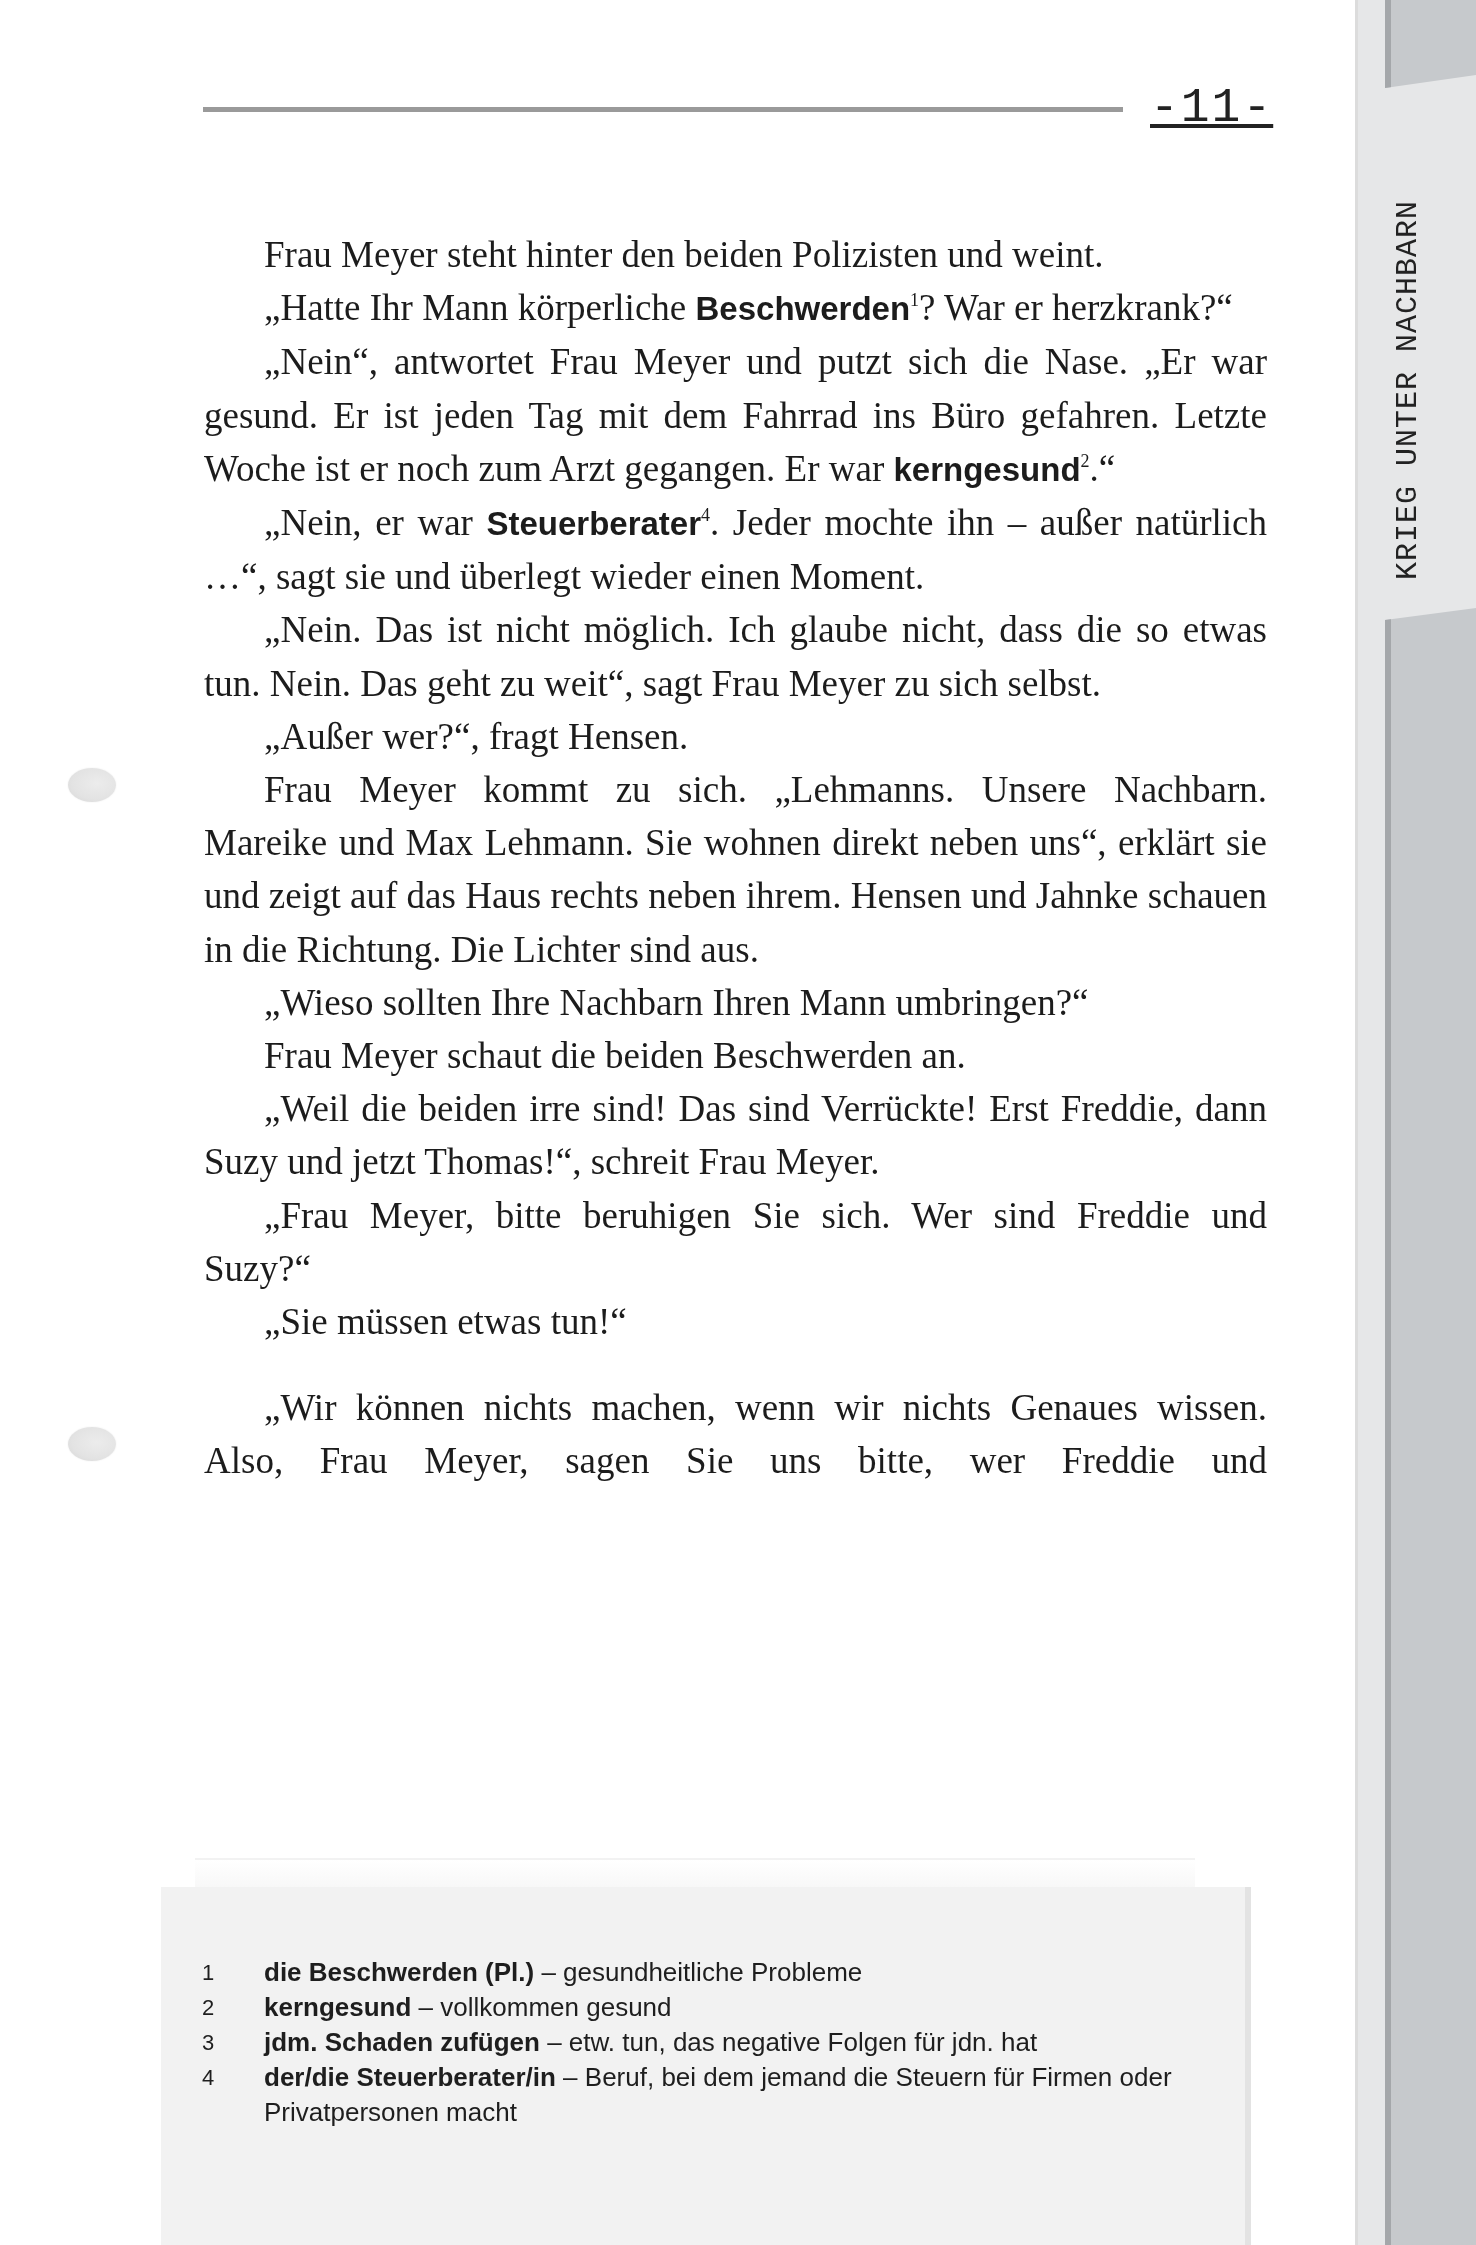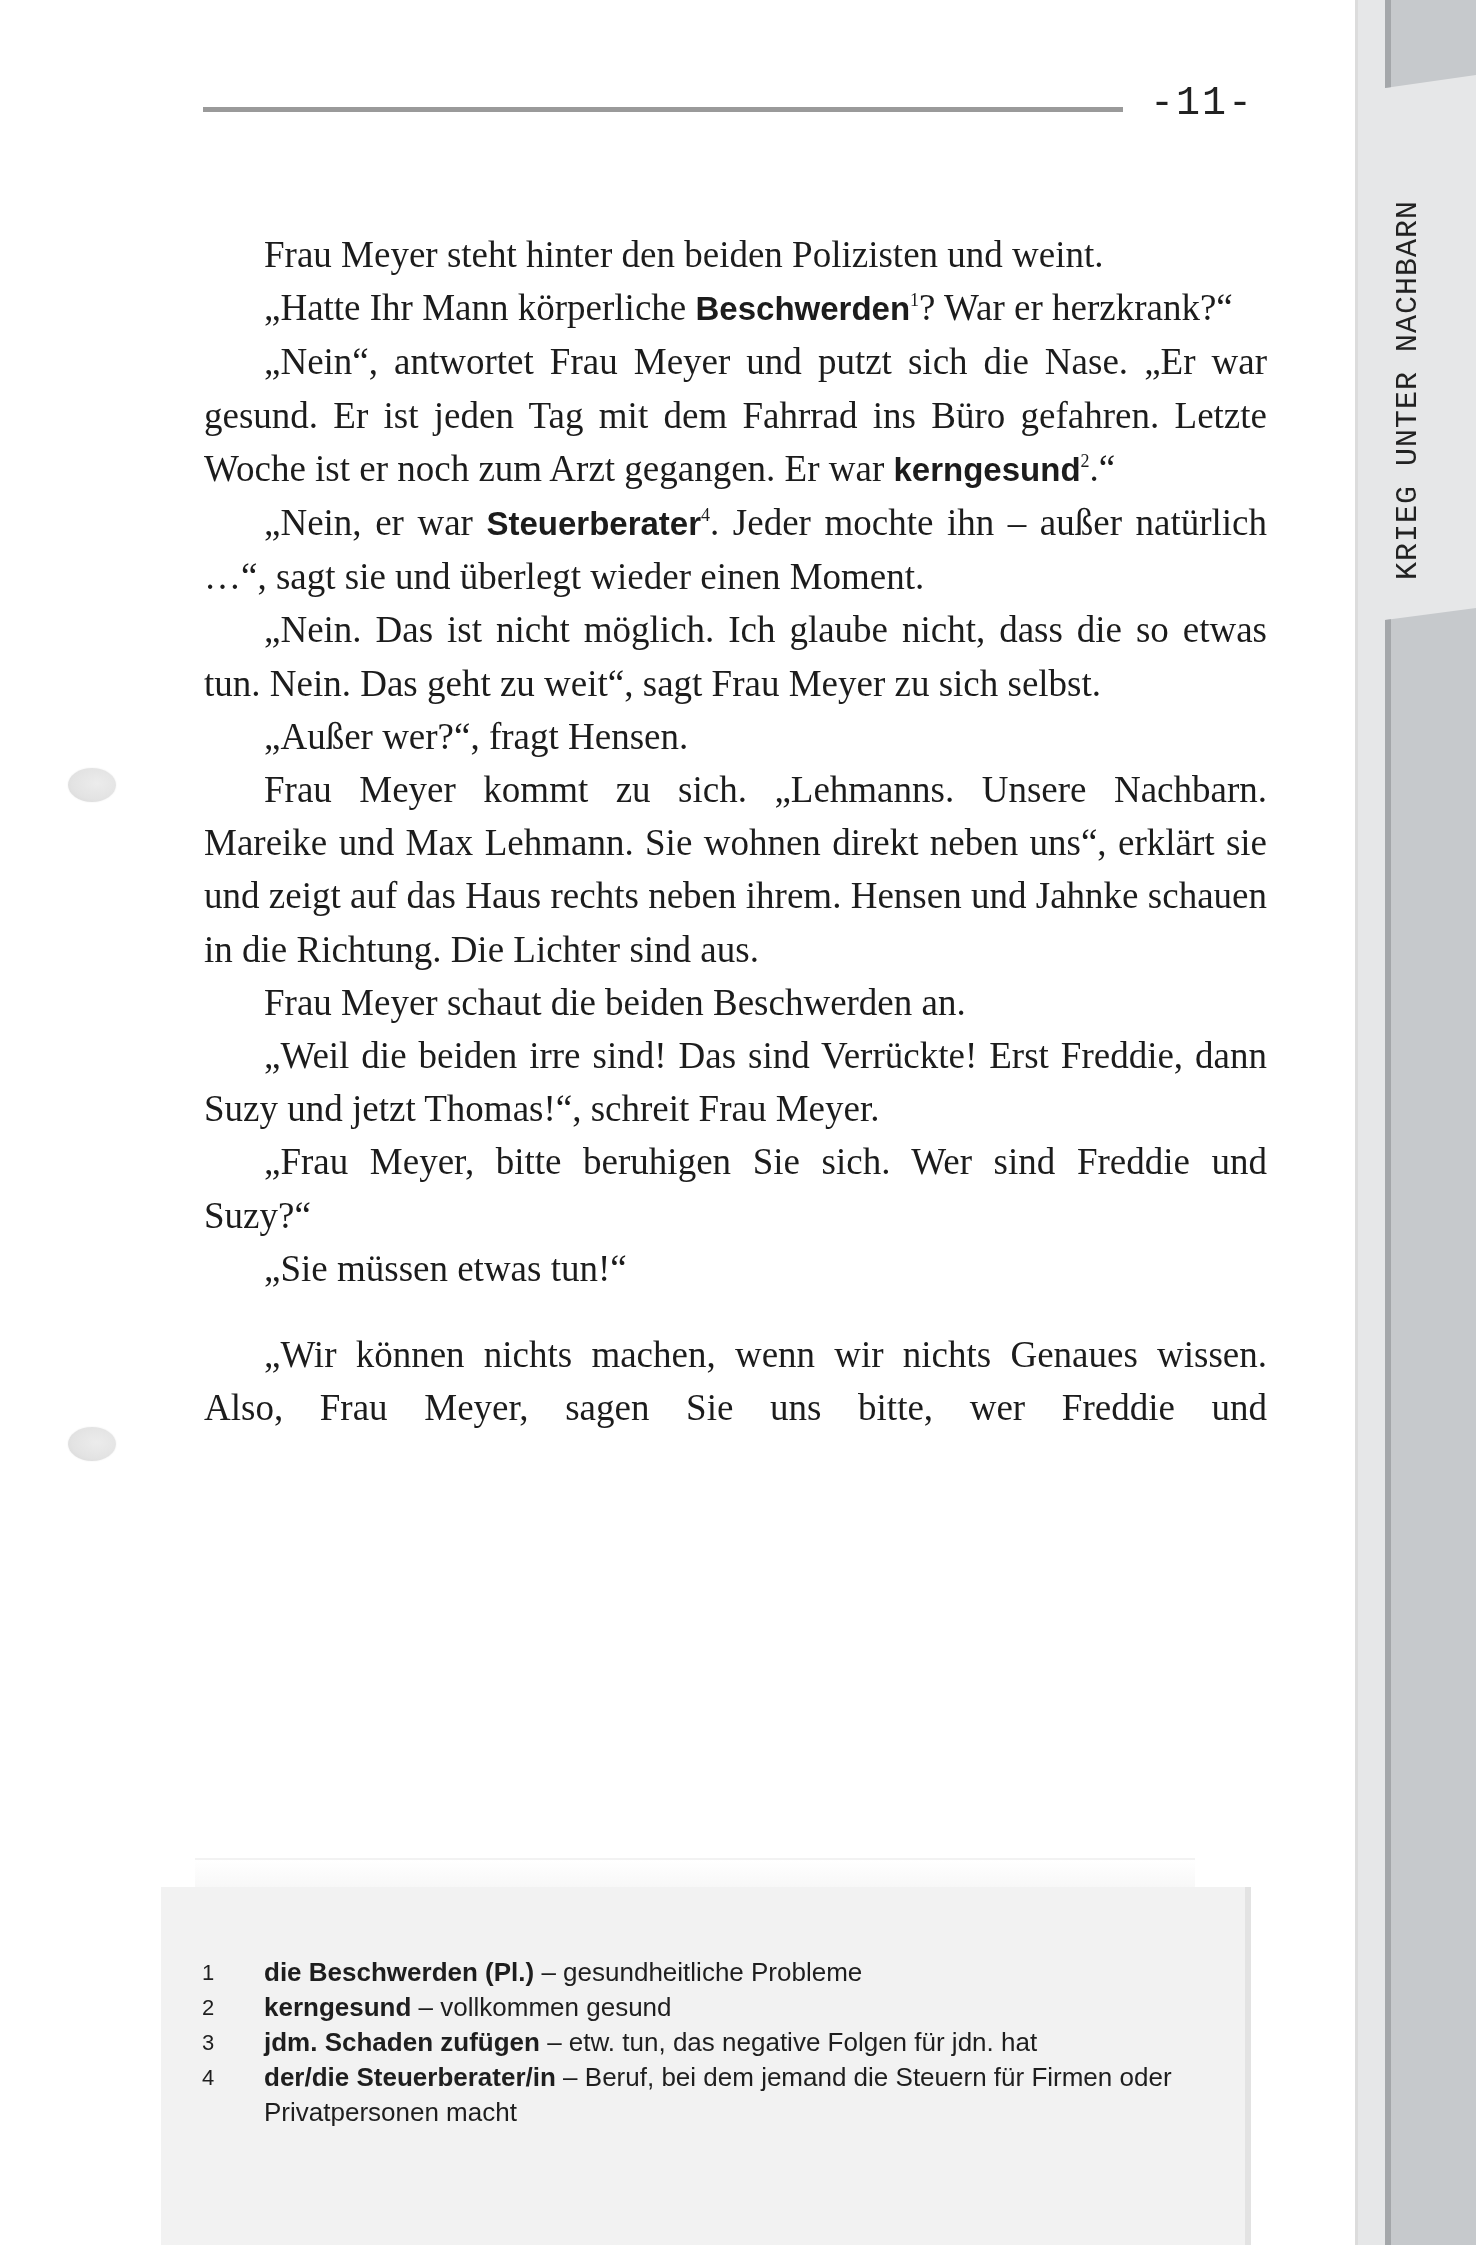--- a/index.html
+++ b/index.html
@@ -22,24 +22,25 @@
       top: 107px;
       width: 920px;
       height: 5px;
       background: #9a9a9a;
     }
     .page-number {
       position: absolute;
       left: 1150px;
       top: 84px;
       font-family: "Liberation Mono", "DejaVu Sans Mono", monospace;
-      font-size: 40px;
+      font-size: 48px;
       letter-spacing: 2px;
       color: #222;
       line-height: 1;
+      text-decoration: underline;
     }
     
     .edge-strip {
       position: absolute;
       left: 1355px;
       top: 0;
       width: 121px;
       height: 2245px;
       background: #e6e7e8;
       border-left: 3px solid #dcdcdc;
@@ -179,20 +180,21 @@
 
   <p><span>„Nein, er war </span><b>Steuerberater</b><sup>4</sup><span>. Jeder mochte ihn – außer natürlich …“, sagt sie und überlegt wieder einen Moment.</span></p>
 
   <p><span>„Nein. Das ist nicht möglich. Ich glaube nicht, dass die so etwas tun. Nein. Das geht zu weit“, sagt Frau Meyer zu sich selbst.</span></p>
 
   <p><span>„Außer wer?“, fragt Hensen.</span></p>
 
 
   <p><span>Frau Meyer kommt zu sich. „Lehmanns. Unsere Nachbarn. Mareike und Max Lehmann. Sie wohnen direkt neben uns“, erklärt sie und zeigt auf das Haus rechts neben ihrem. Hensen und Jahnke schauen in die Richtung. Die Lichter sind aus.</span></p>
 
+  <p><span>„Wieso sollten Ihre Nachbarn Ihren Mann umbringen?“</span></p>
 
   <p><span>Frau Meyer schaut die beiden Beschwerden an.</span></p>
 
   <p><span>„Weil die beiden irre sind! Das sind Verrückte! Erst Freddie, dann Suzy und jetzt Thomas!“, schreit Frau Meyer.</span></p>
 
   <p><span>„Frau Meyer, bitte beruhigen Sie sich. Wer sind Freddie und Suzy?“</span></p>
 
   <p><span>„Sie müssen etwas tun!“</span></p>
 
   <p style="text-align-last: justify; margin-top: 33px;"><span>„Wir können nichts machen, wenn wir nichts Genaues wissen. Also, Frau Meyer, sagen Sie uns bitte, wer Freddie und</span></p>

